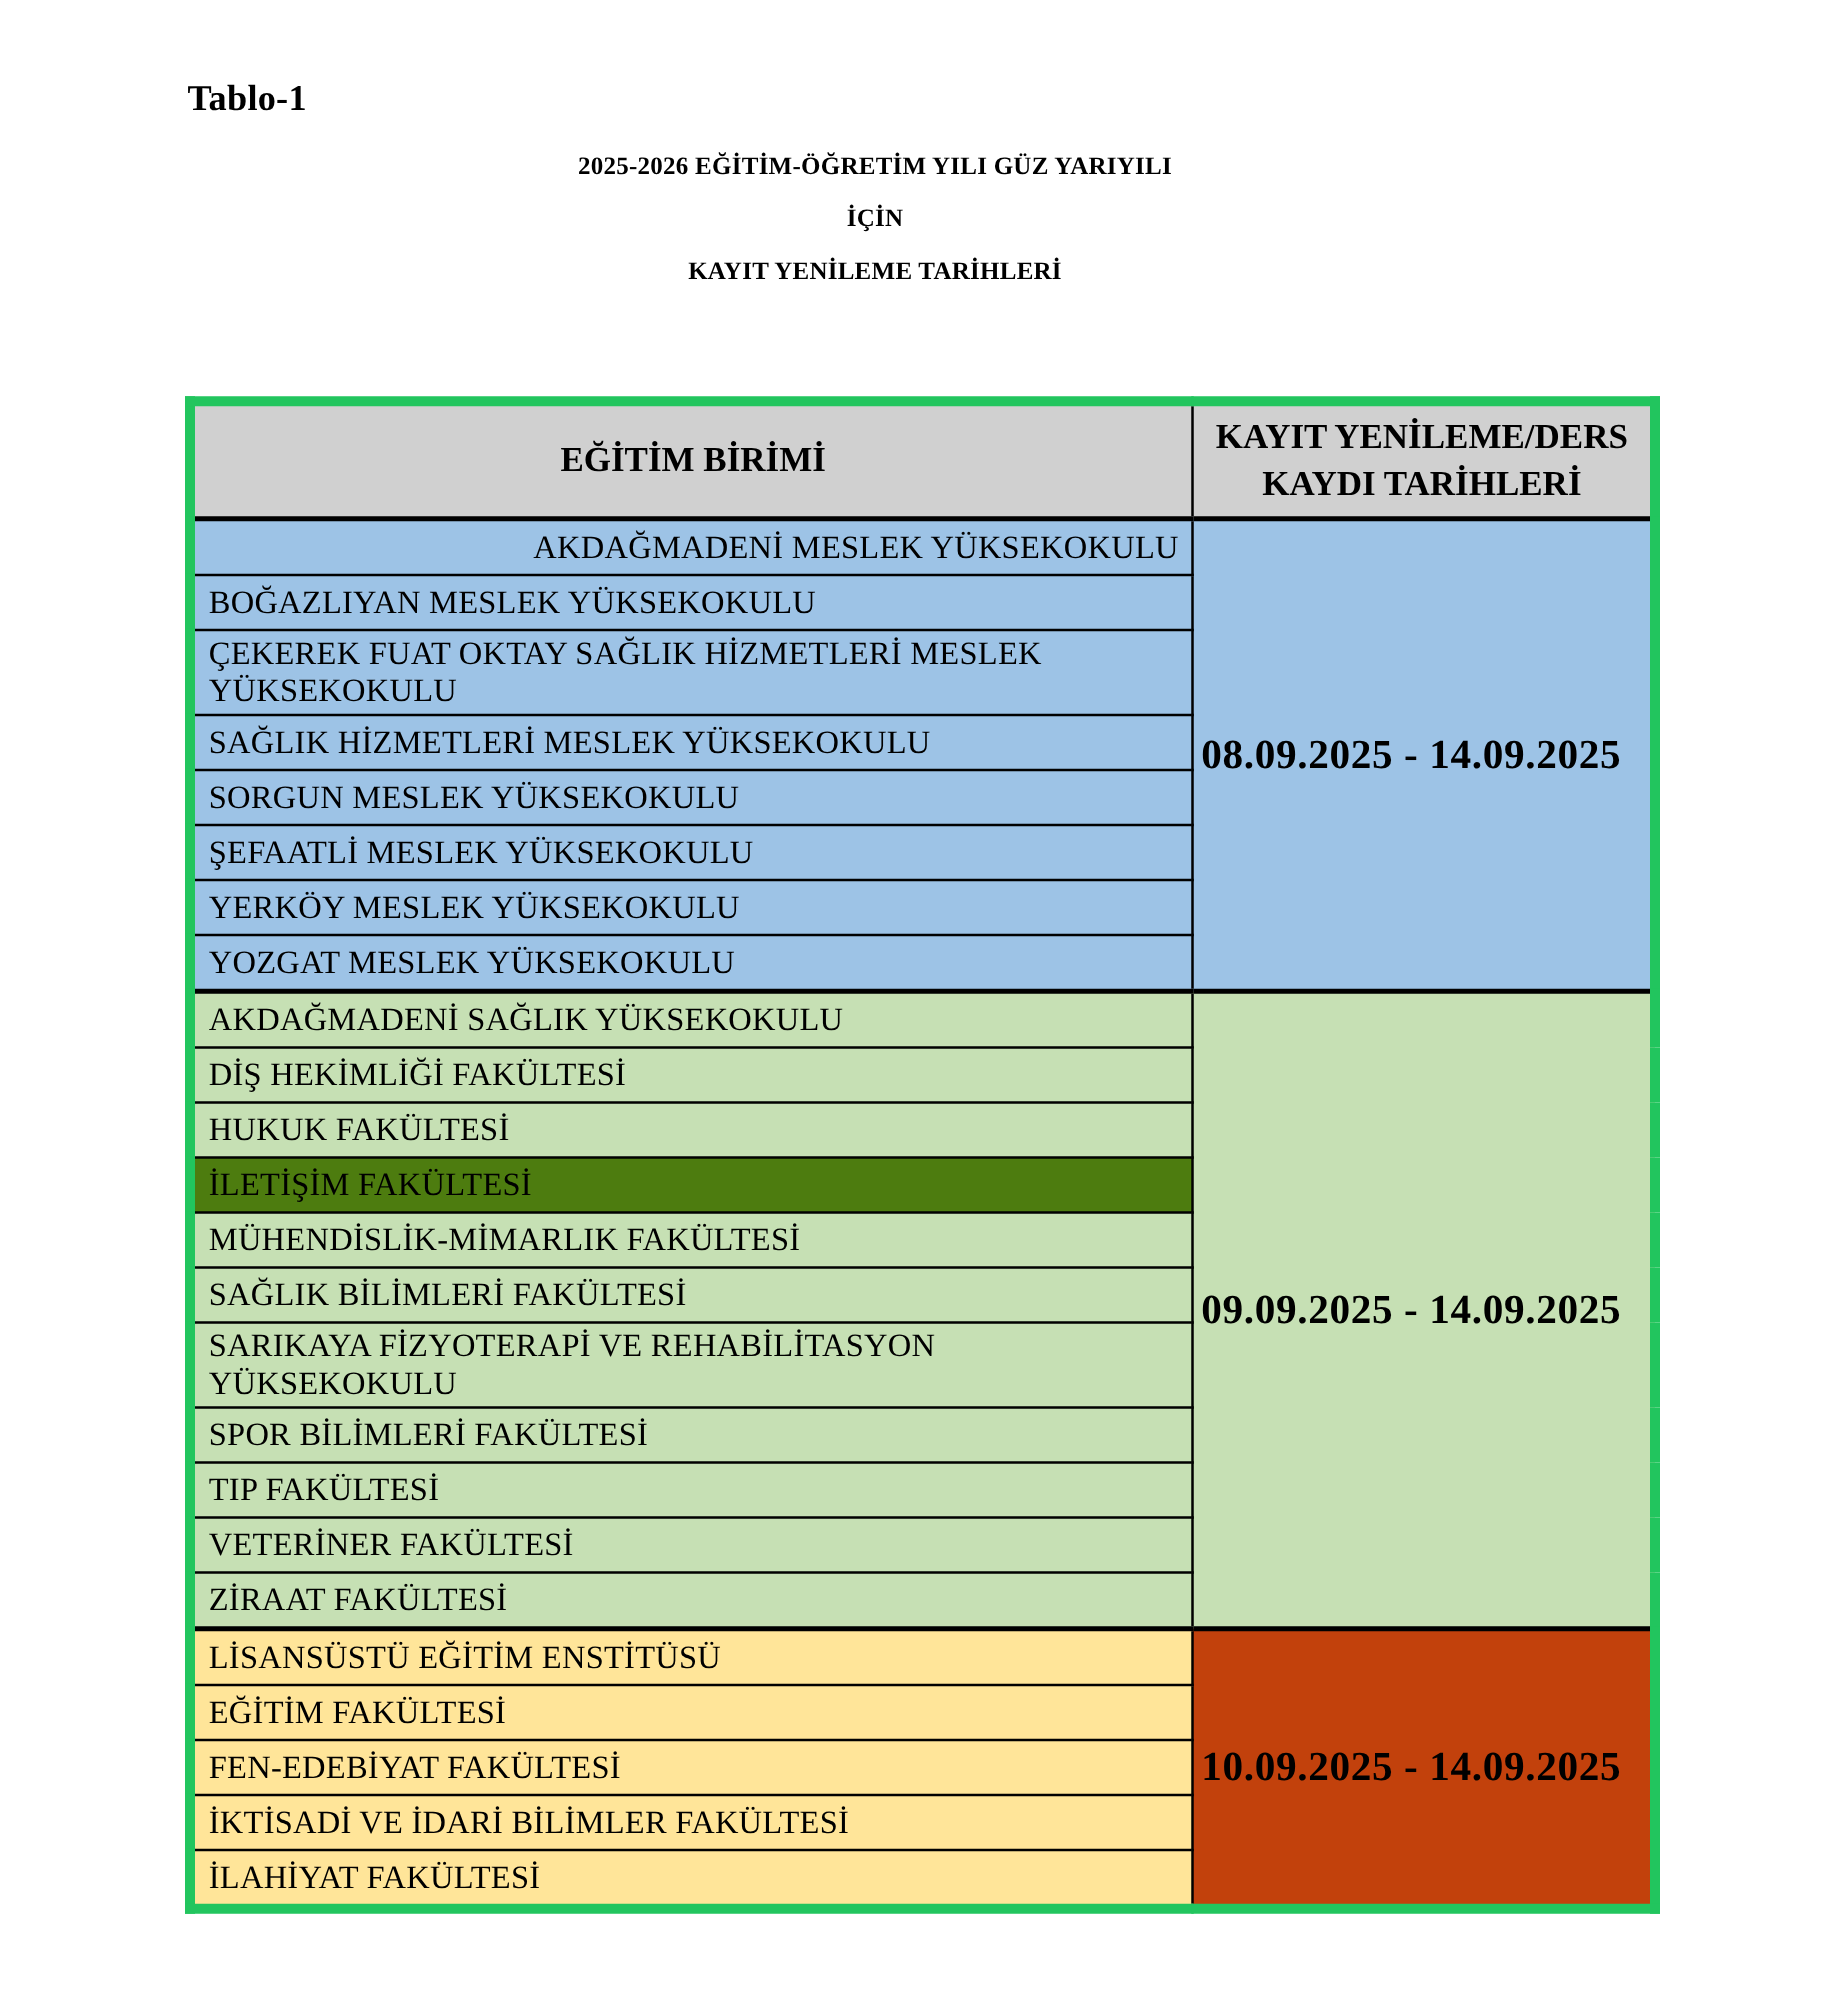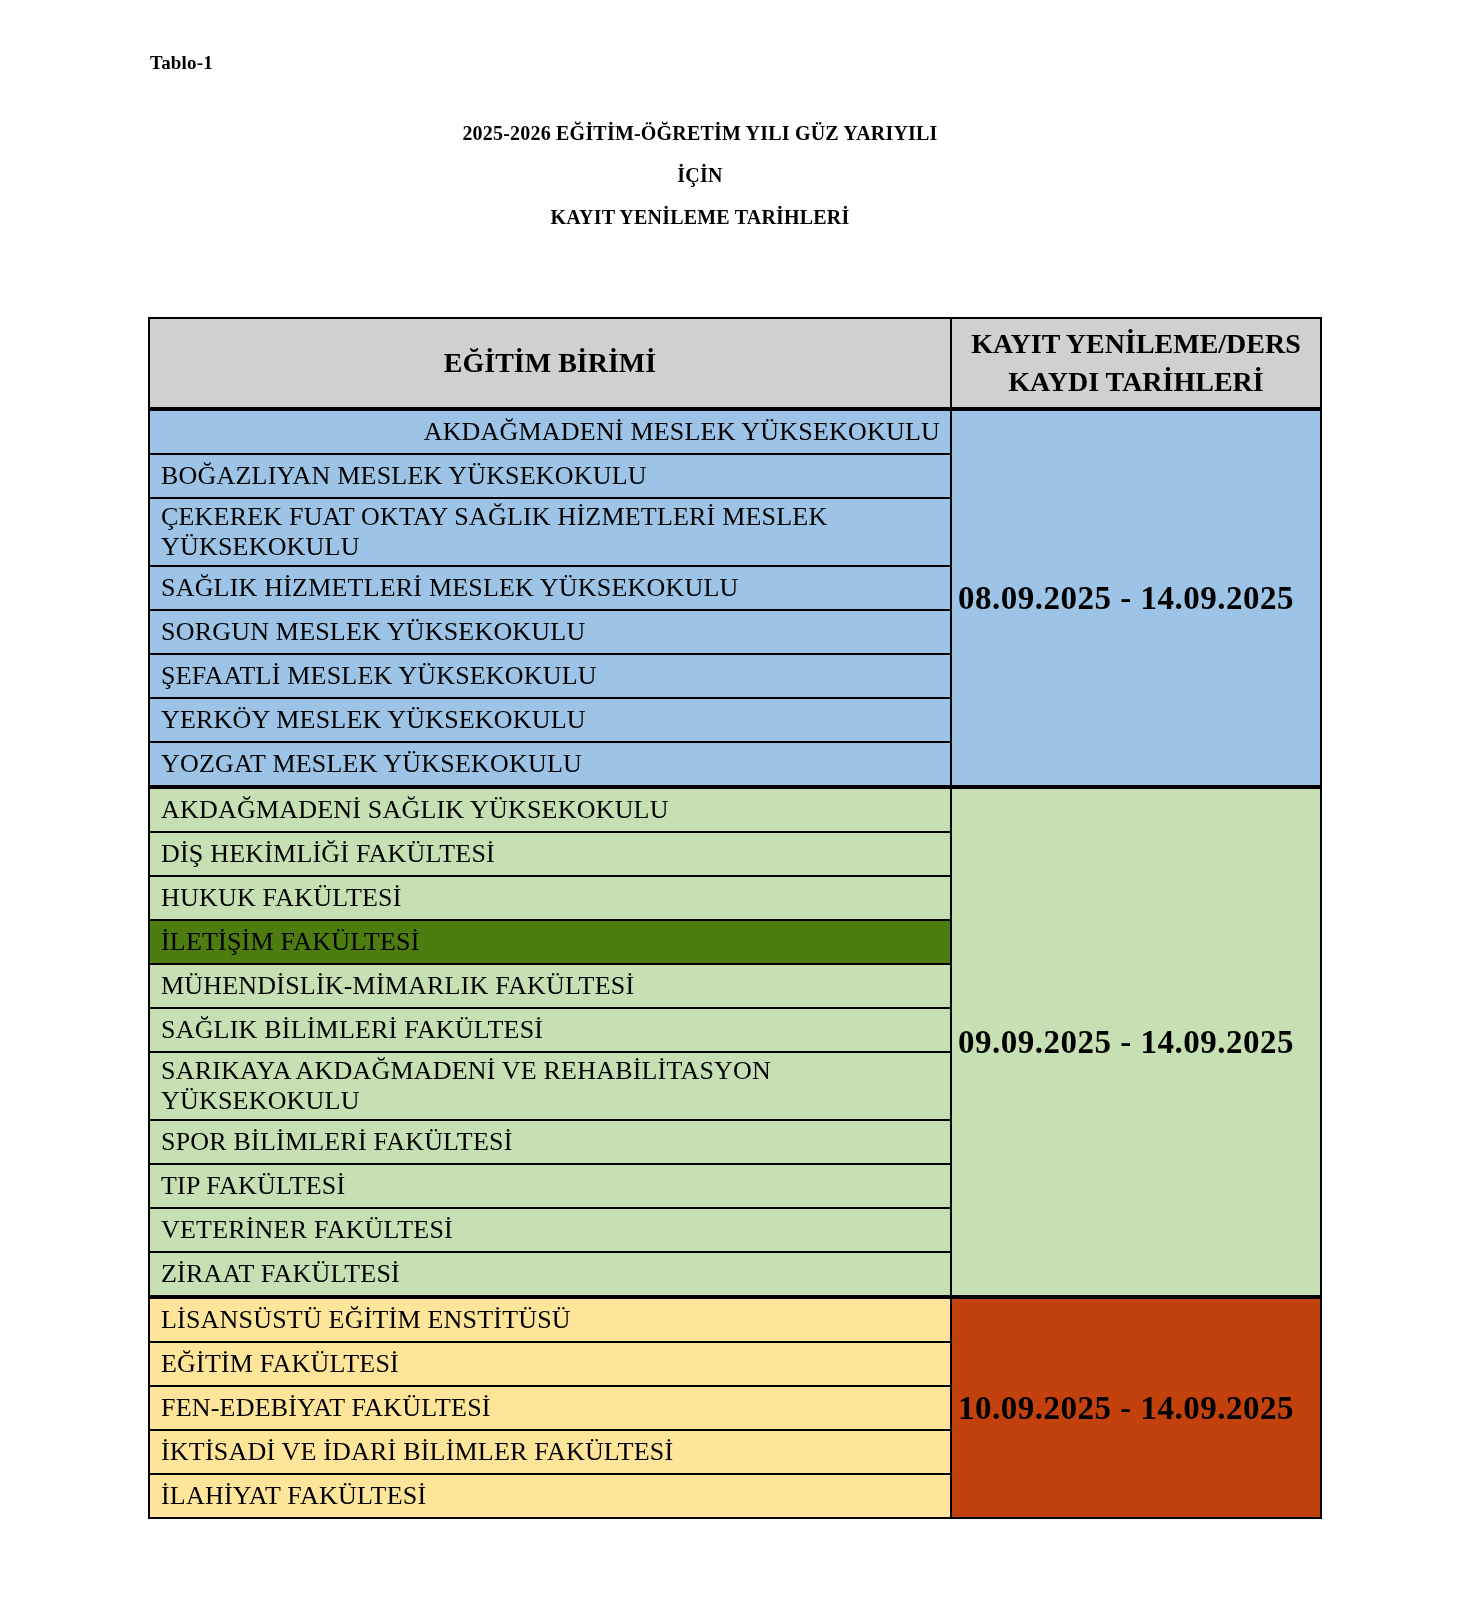--- a/index.html
+++ b/index.html
@@ -11,22 +11,22 @@
     height: 1600px;
     position: relative;
     background: #ffffff;
     overflow: hidden;
     font-family: "Liberation Serif", "DejaVu Serif", serif;
     color: #000000;
   }
   .tablo-label {
     position: absolute;
     left: 150px;
-    top: 52px;
-    font-size: 19px;
+    top: 63px;
+    font-size: 29px;
     font-weight: bold;
     letter-spacing: 0.2px;
   }
   .title-block {
     position: absolute;
     left: 5px;
     top: 112px;
     width: 1390px;
     text-align: center;
     font-weight: bold;
@@ -34,21 +34,21 @@
     line-height: 42px;
     letter-spacing: 0.2px;
   }
   table.schedule {
     position: absolute;
     left: 148px;
     top: 317px;
     width: 1172px;
     border-collapse: collapse;
     table-layout: fixed;
-    border: 1px solid #22c55e;
+    border: 8px solid #22c55e;
   }
   table.schedule th,
   table.schedule td {
     border: 2px solid #000;
   }
   thead th {
     height: 84px;
     font-size: 28px;
     font-weight: bold;
     text-align: center;
@@ -142,21 +142,21 @@
       <tr>
         <td class="unit-cell" style="background: #4d7c0f; margin-top: 36px;">İLETİŞİM FAKÜLTESİ</td>
       </tr>
       <tr>
         <td class="unit-cell" style="background: rgb(198, 224, 180);">MÜHENDİSLİK-MİMARLIK FAKÜLTESİ</td>
       </tr>
       <tr>
         <td class="unit-cell" style="background: rgb(198, 224, 180);">SAĞLIK BİLİMLERİ FAKÜLTESİ</td>
       </tr>
       <tr>
-        <td class="unit-cell" style="background: rgb(198, 224, 180);">SARIKAYA AKDAĞMADENİ VE REHABİLİTASYON YÜKSEKOKULU</td>
+        <td class="unit-cell" style="background: rgb(198, 224, 180);">SARIKAYA FİZYOTERAPİ VE REHABİLİTASYON YÜKSEKOKULU</td>
       </tr>
       <tr>
         <td class="unit-cell" style="background: rgb(198, 224, 180);">SPOR BİLİMLERİ FAKÜLTESİ</td>
       </tr>
       <tr>
         <td class="unit-cell" style="background: rgb(198, 224, 180);">TIP FAKÜLTESİ</td>
       </tr>
       <tr>
         <td class="unit-cell" style="background: rgb(198, 224, 180);">VETERİNER FAKÜLTESİ</td>
       </tr>

